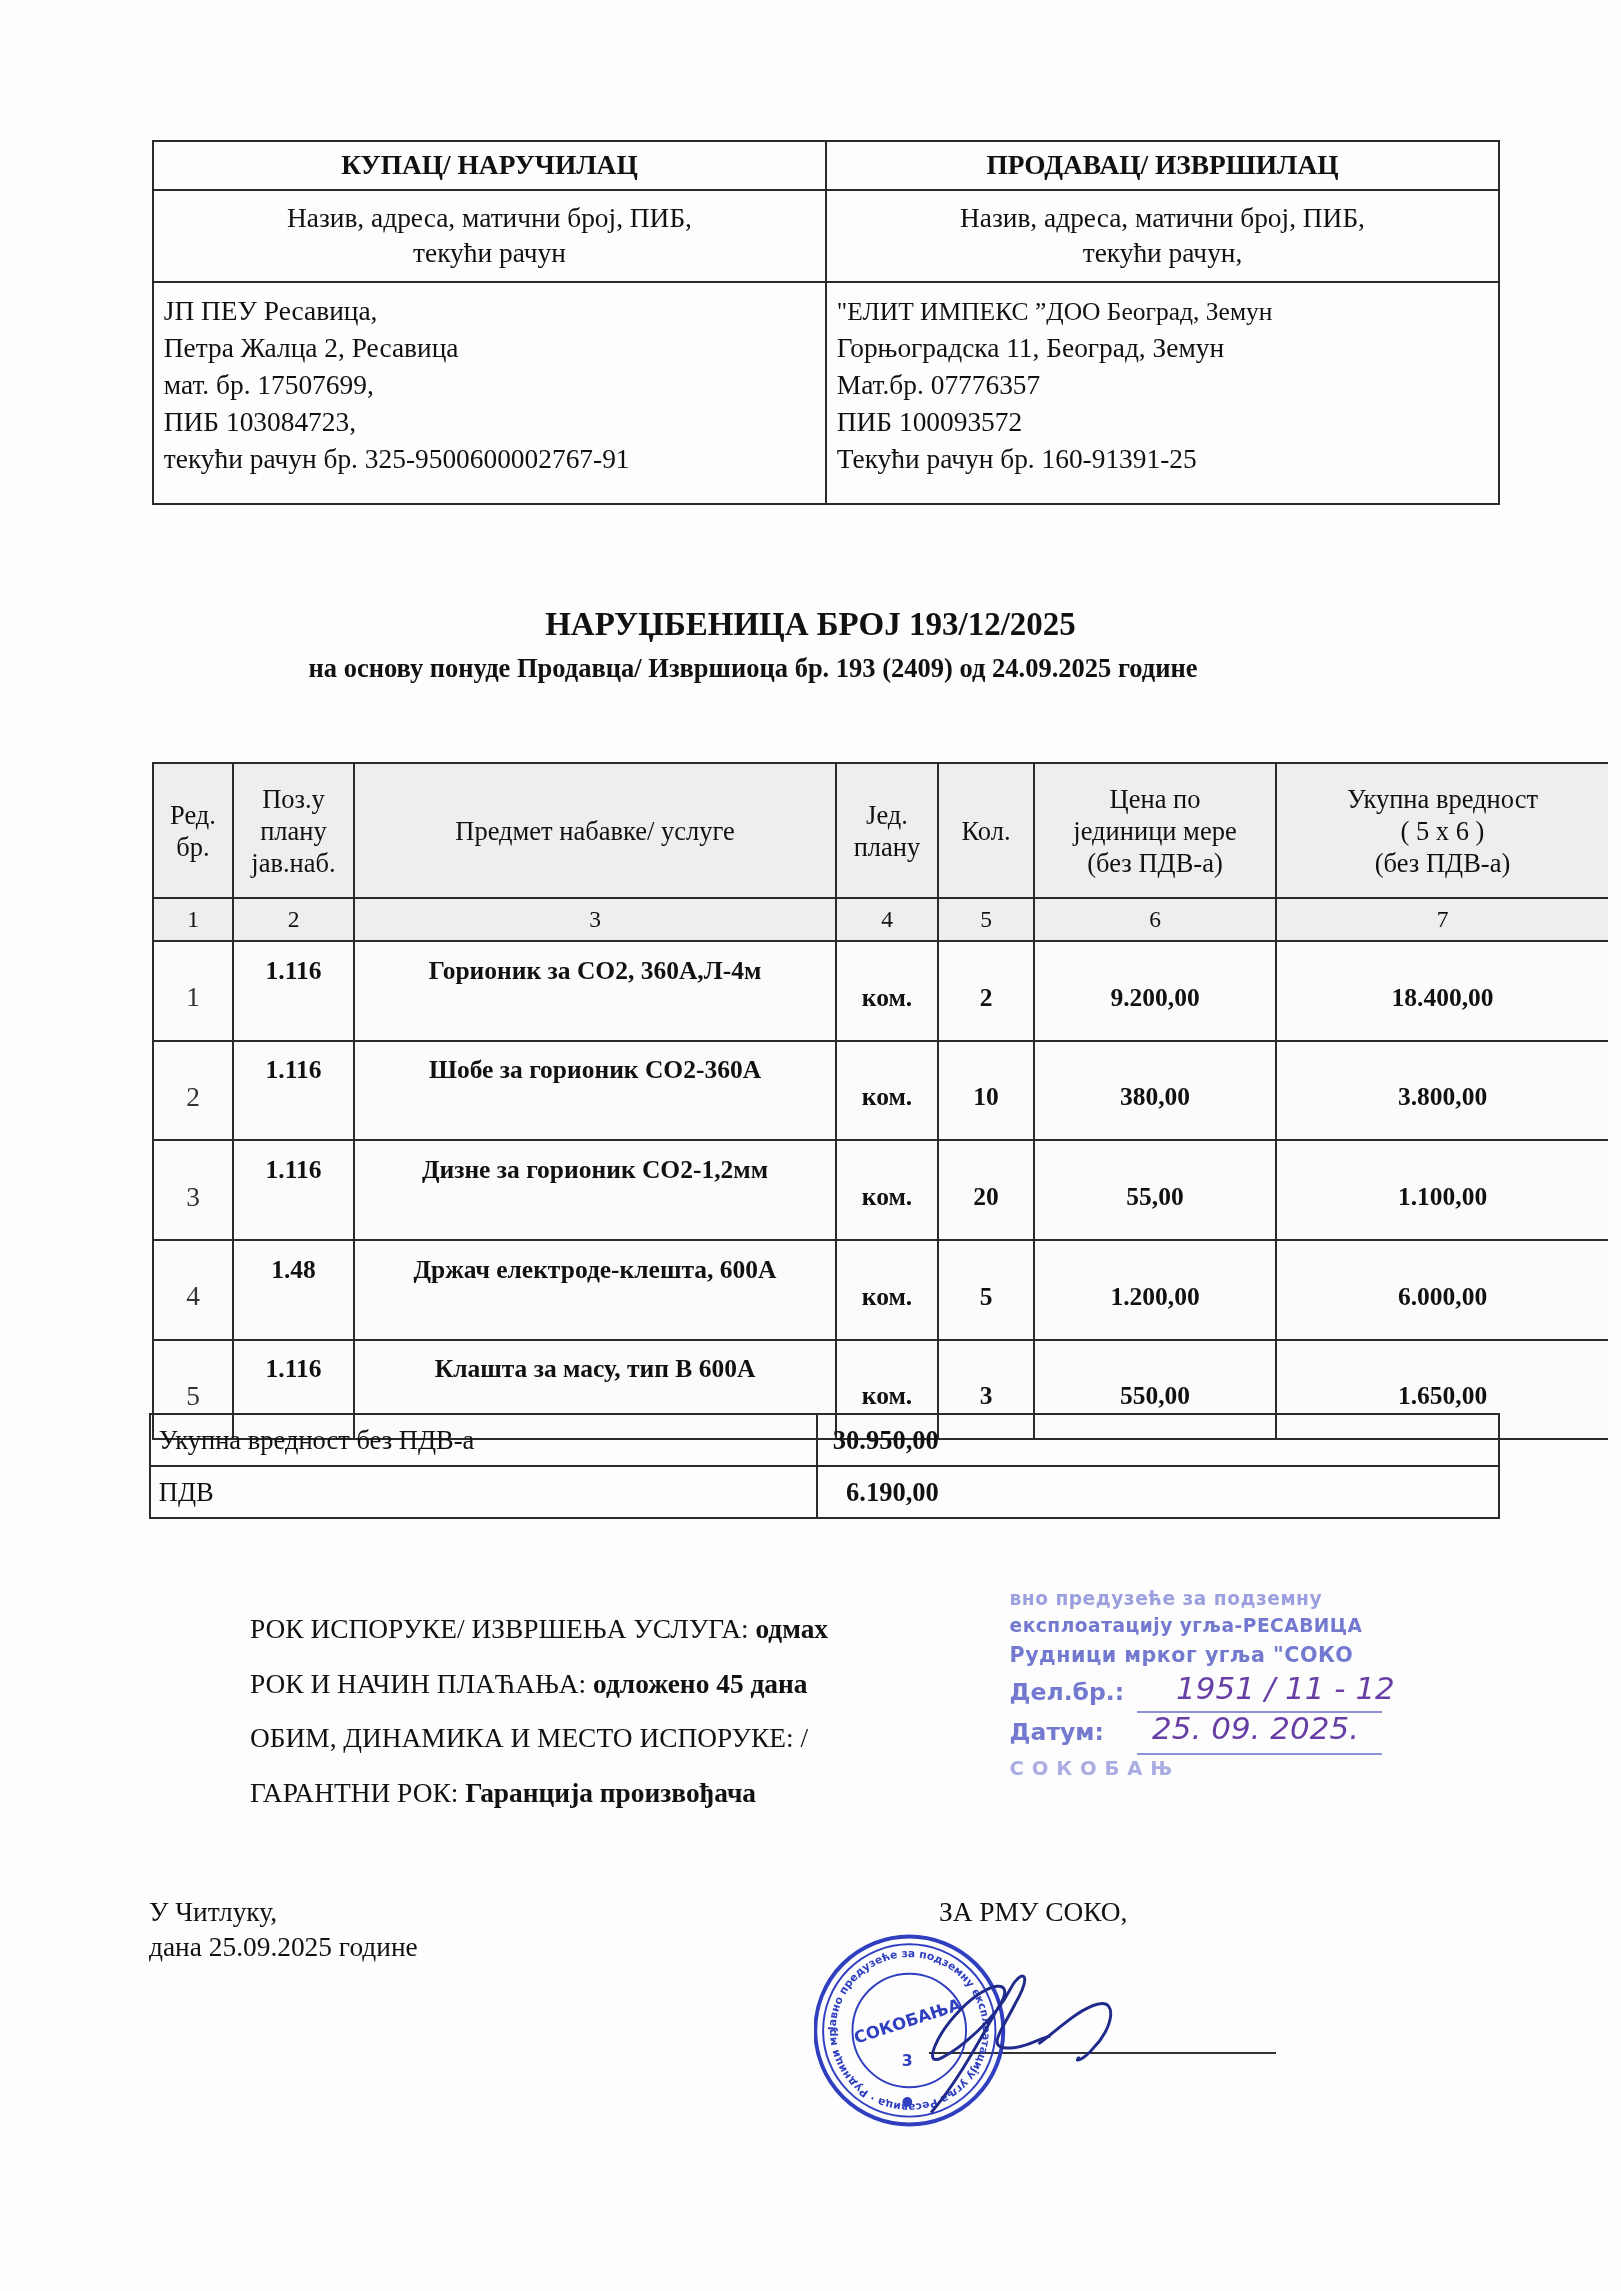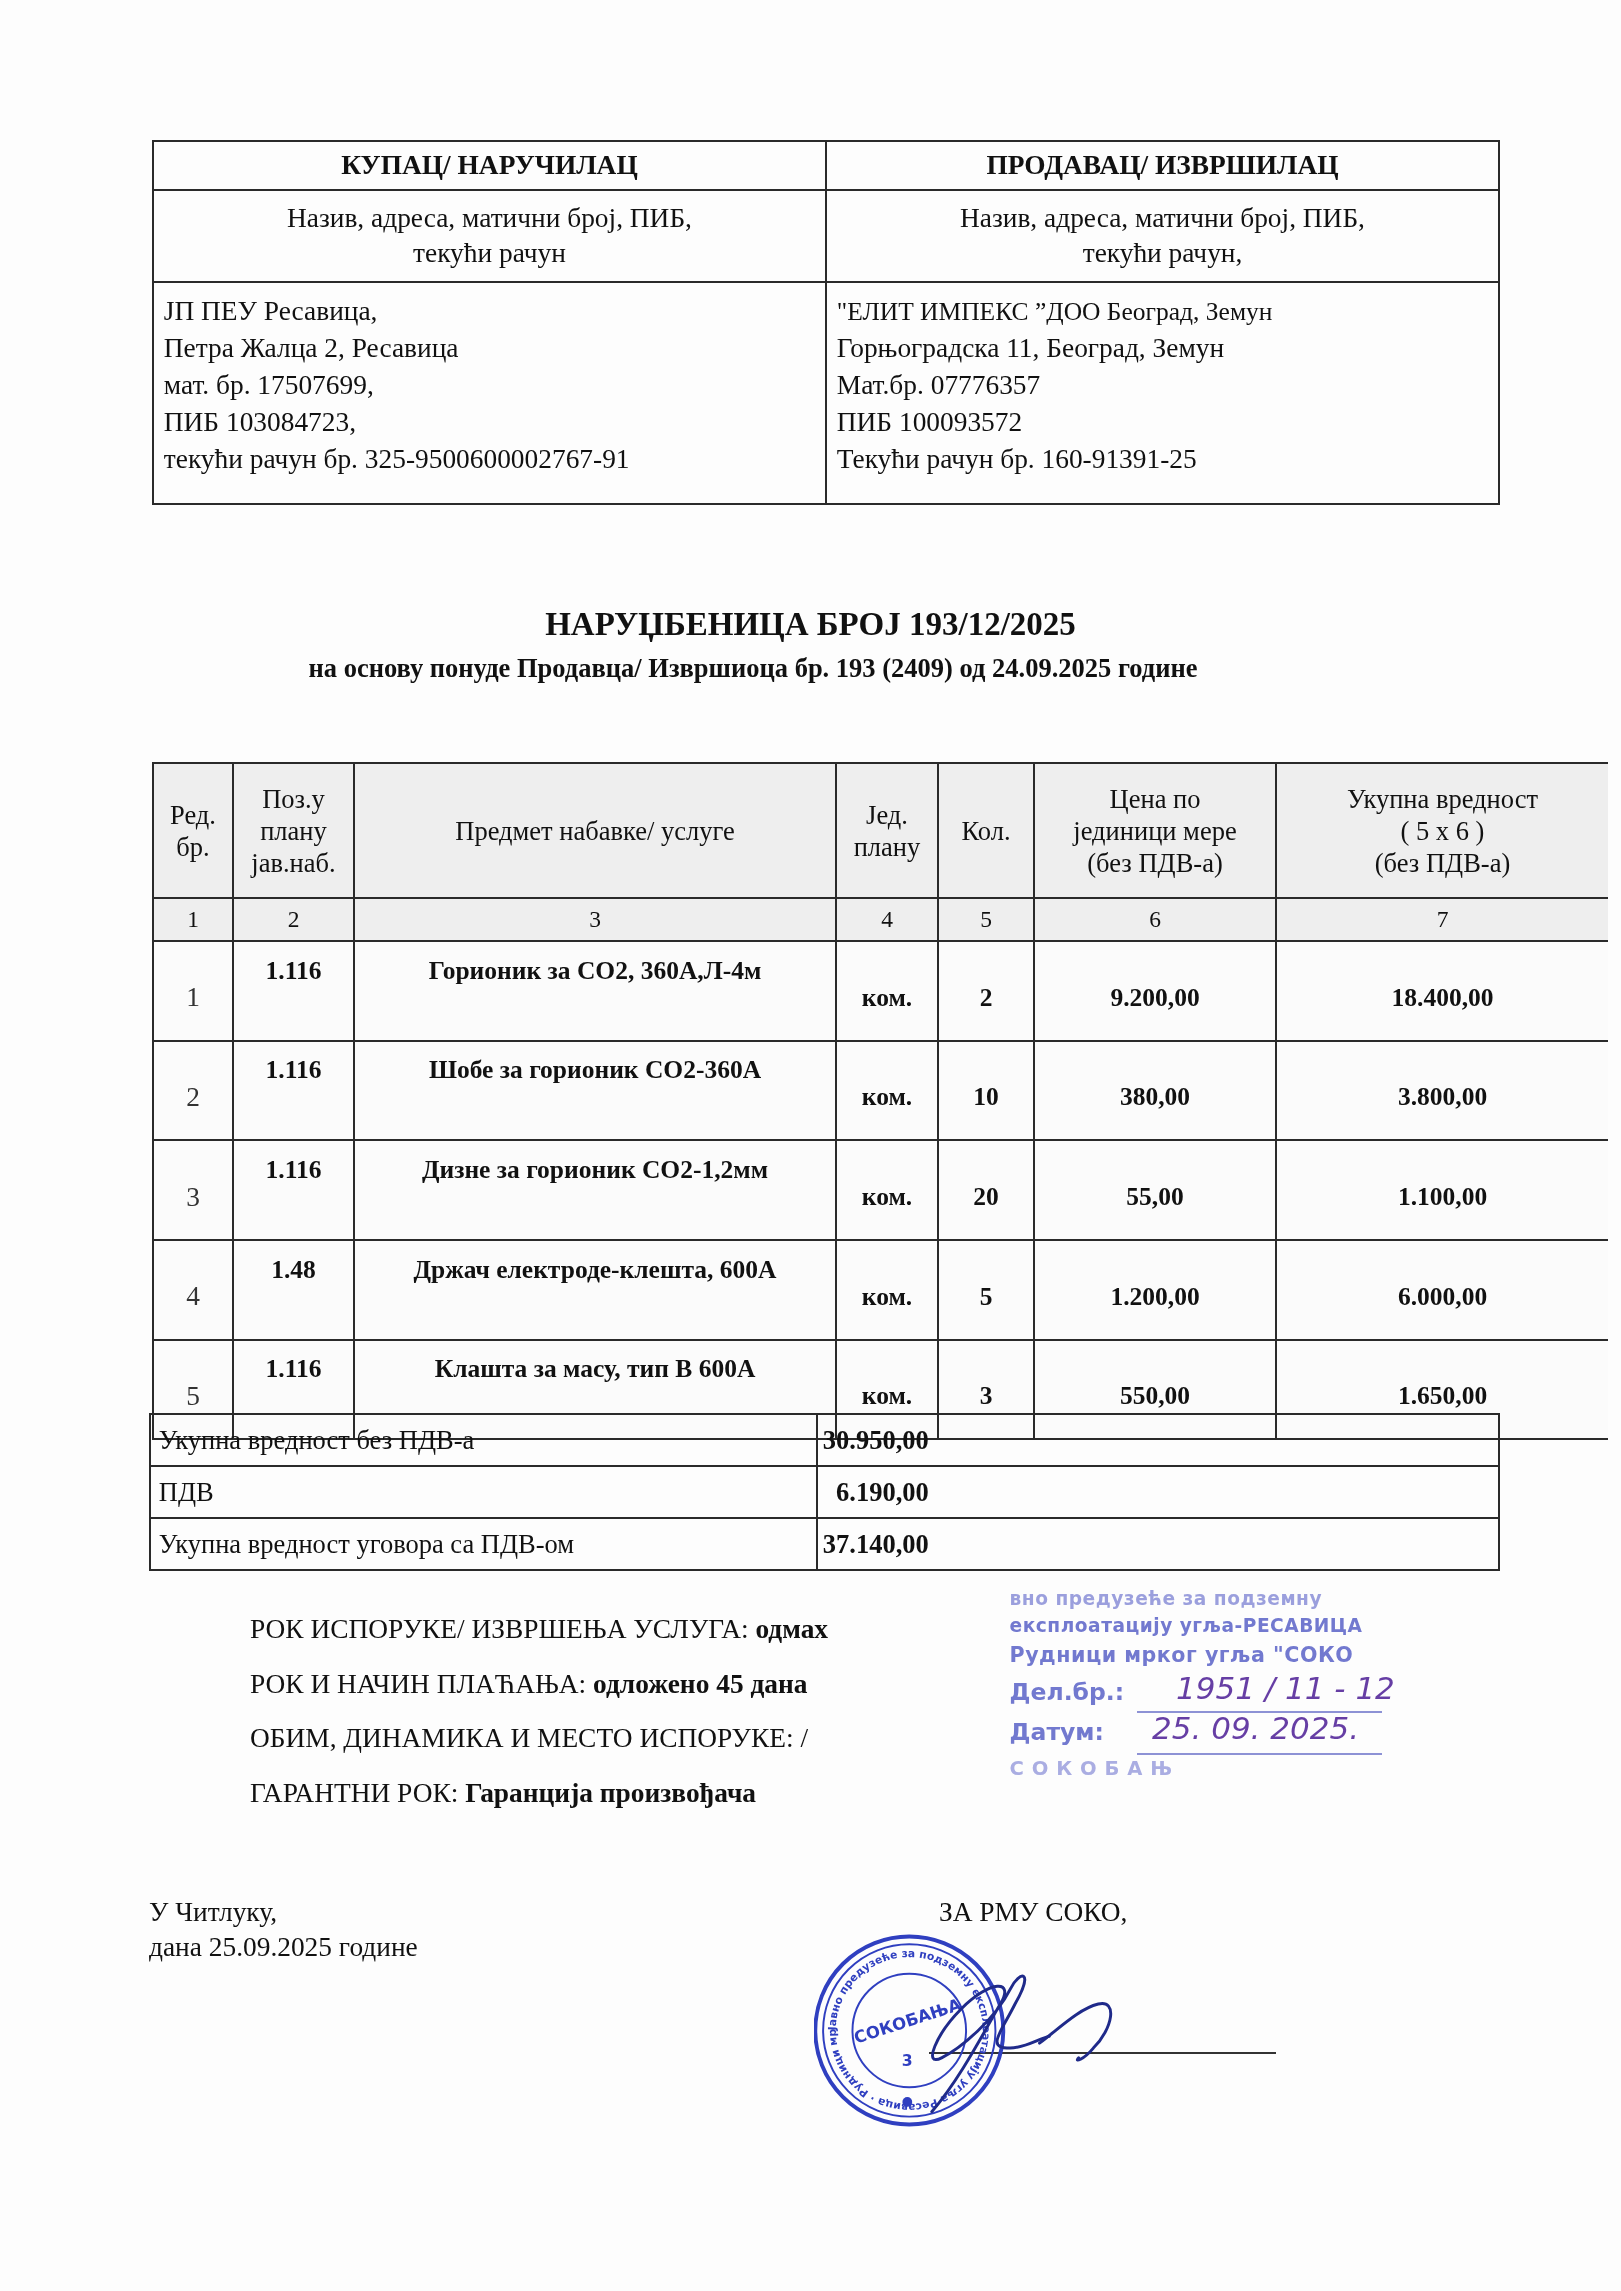--- a/index.html
+++ b/index.html
@@ -32,21 +32,21 @@
   #items-table tr.item td { height: 84px; font-size: 25.5px; font-weight: bold; text-align: center; background: #fbfbfb; }
   #items-table td.rb, #items-table th.rb { border-right: none; }
   #items-table tr.item td.num { font-weight: normal; font-size: 27.4px; color: #333; }
   #items-table tr.item td.top { vertical-align: top; padding-top: 13.7px; margin-left: 20px; }
   #items-table tr.item td.mid { vertical-align: middle; padding-top: 13.7px; }
 
   
   #totals-table { left: 149px; top: 1413px; width: 1351px; }
   #totals-table td { height: 50px; font-size: 26.5px; }
   #totals-table td.lbl { width: 657px; padding-left: 7.8px; }
-  #totals-table td.val { font-weight: bold; padding-left: 5px; }
+  #totals-table td.val { font-weight: bold; padding-left: 15px; }
 
   
   .term { left: 250px; font-size: 27.4px; }
   .term b { font-weight: bold; }
 
   
   #receipt-stamp { left: 990px; top: 1588px; width: 431px; height: 186px; color: #5a62c8; opacity: 0.85; font-family: "DejaVu Sans", sans-serif; }
   #receipt-stamp .line { position: absolute; left: 19.6px; font-size: 18.6px; font-weight: bold; letter-spacing: 0.5px; white-space: nowrap; }
   #receipt-stamp .field { position: absolute; left: 19.6px; font-size: 23.5px; font-weight: bold; }
   #receipt-stamp .hand { position: absolute; font-family: "DejaVu Sans", sans-serif; font-style: italic; font-size: 31px; color: #4c1d95; font-weight: normal; }
@@ -201,24 +201,20 @@
 
 <table id="totals-table" class="abs">
   <tbody>
       <tr>
     <td class="lbl">Укупна вредност без ПДВ-а</td>
     <td class="val">30.950,00</td>
   </tr>
   <tr>
     <td class="lbl">ПДВ</td>
     <td class="val" style="white-space:pre;">  6.190,00</td>
-  </tr>
-  <tr>
-    <td class="lbl">Укупна вредност уговора са ПДВ-ом</td>
-    <td class="val">37.140,00</td>
   </tr>
 </tbody>
   </table>
 
 <div class="abs term" style="top:1614px;"><span>РОК ИСПОРУКЕ/ ИЗВРШЕЊА УСЛУГА: </span><b>одмах</b></div>
 <div class="abs term" style="top:1669px;"><span>РОК И НАЧИН ПЛАЋАЊА: </span><b>одложено 45 дана</b></div>
 <div class="abs term" style="top:1723px;"><span>ОБИМ, ДИНАМИКА И МЕСТО ИСПОРУКЕ: /</span><b></b></div>
 <div class="abs term" style="top:1778px;"><span>ГАРАНТНИ РОК: </span><b>Гаранција произвођача</b></div>
 
 <div id="receipt-stamp" class="abs">

